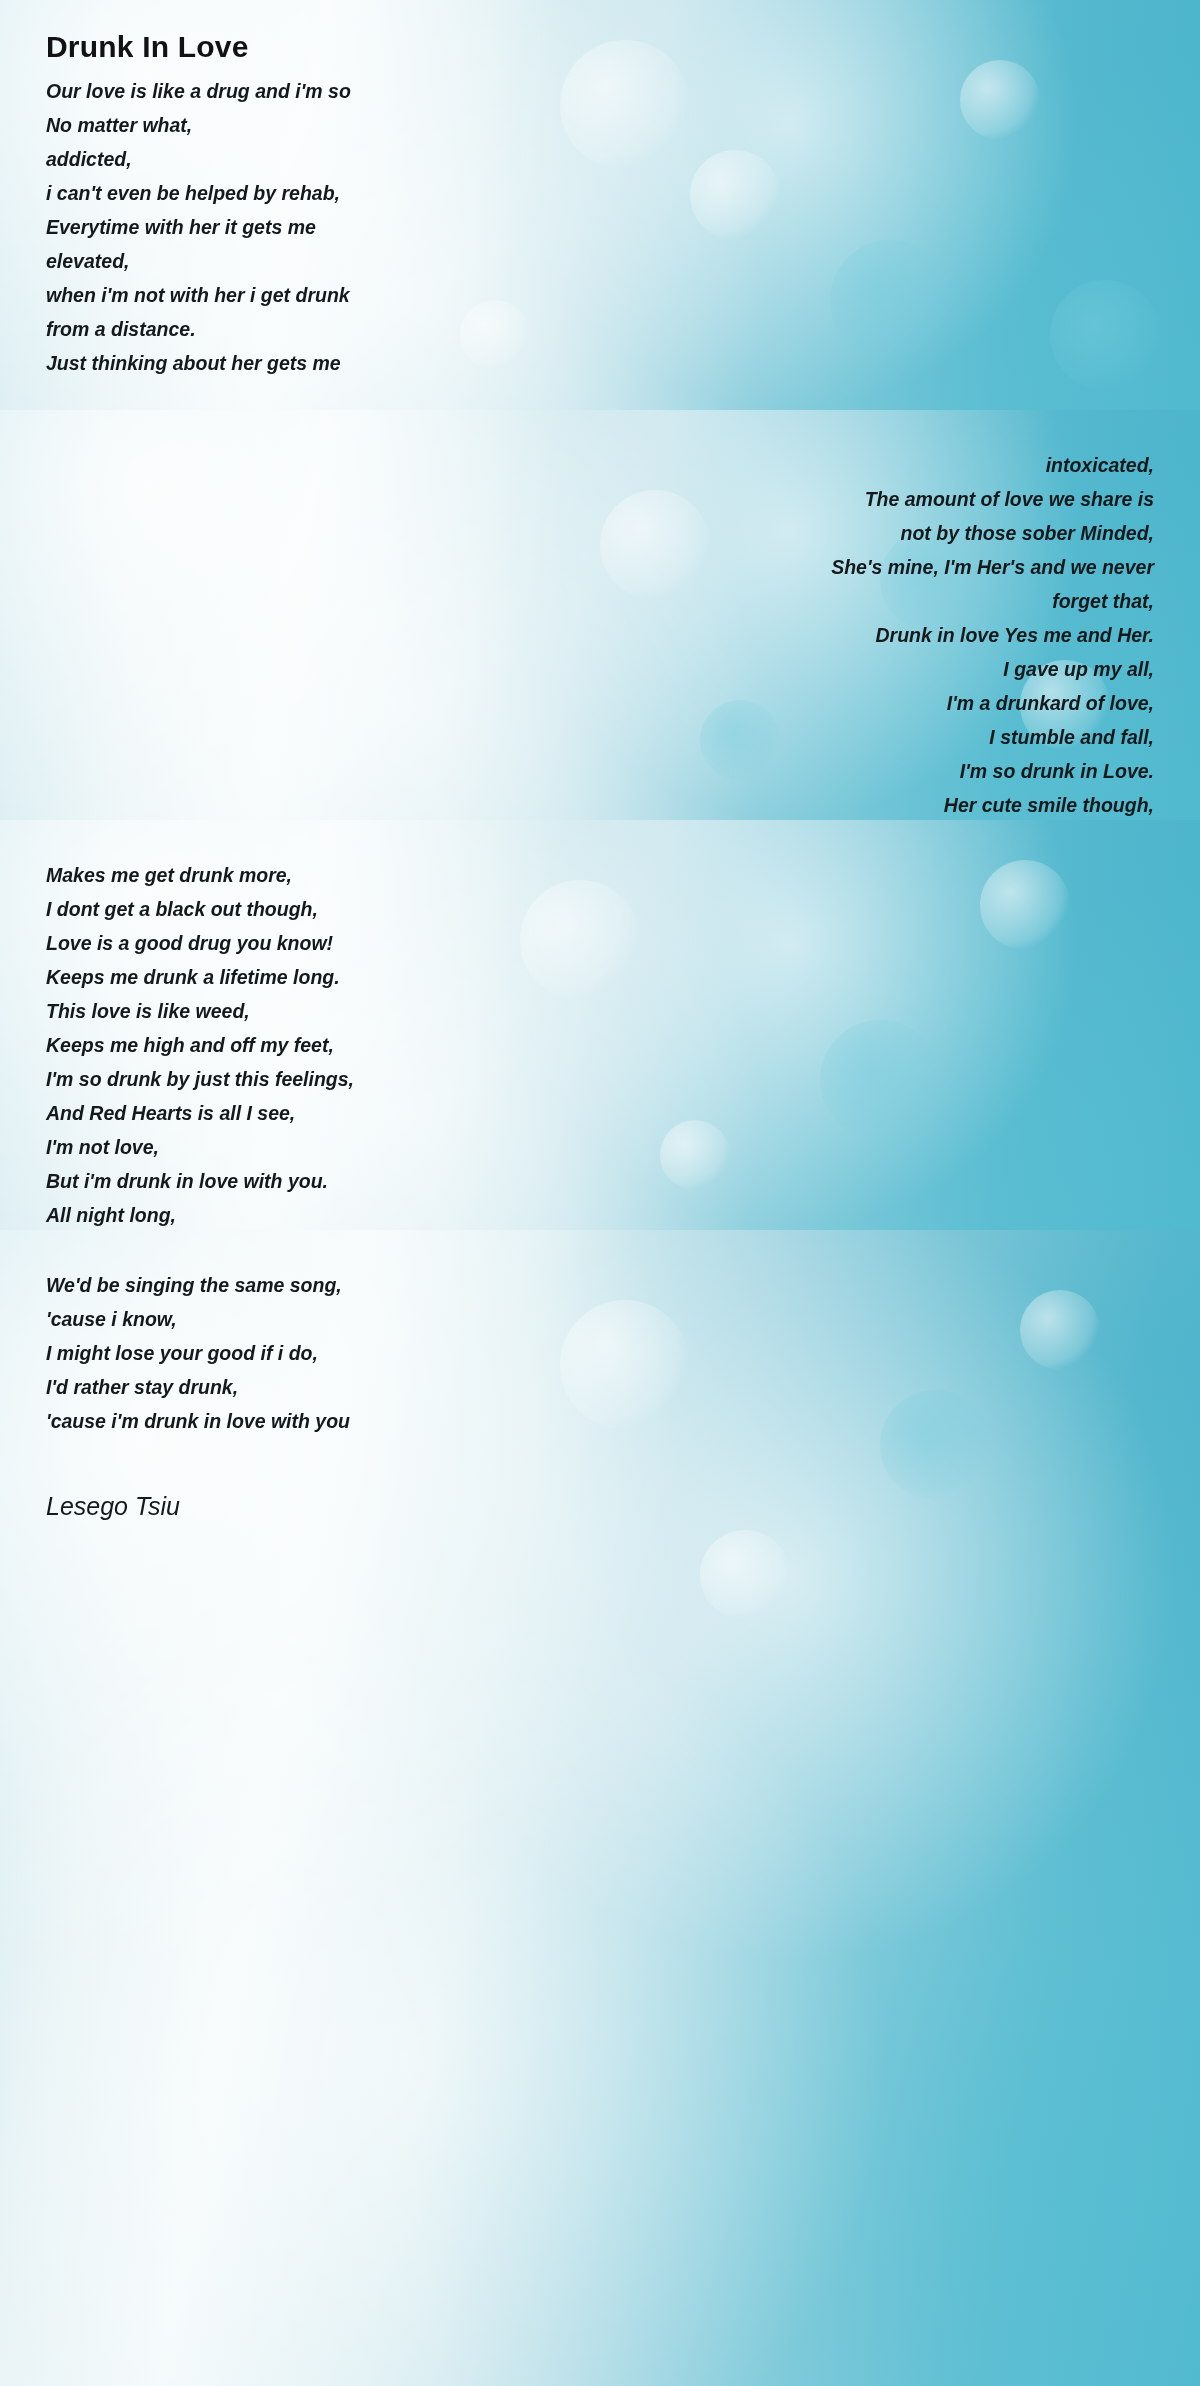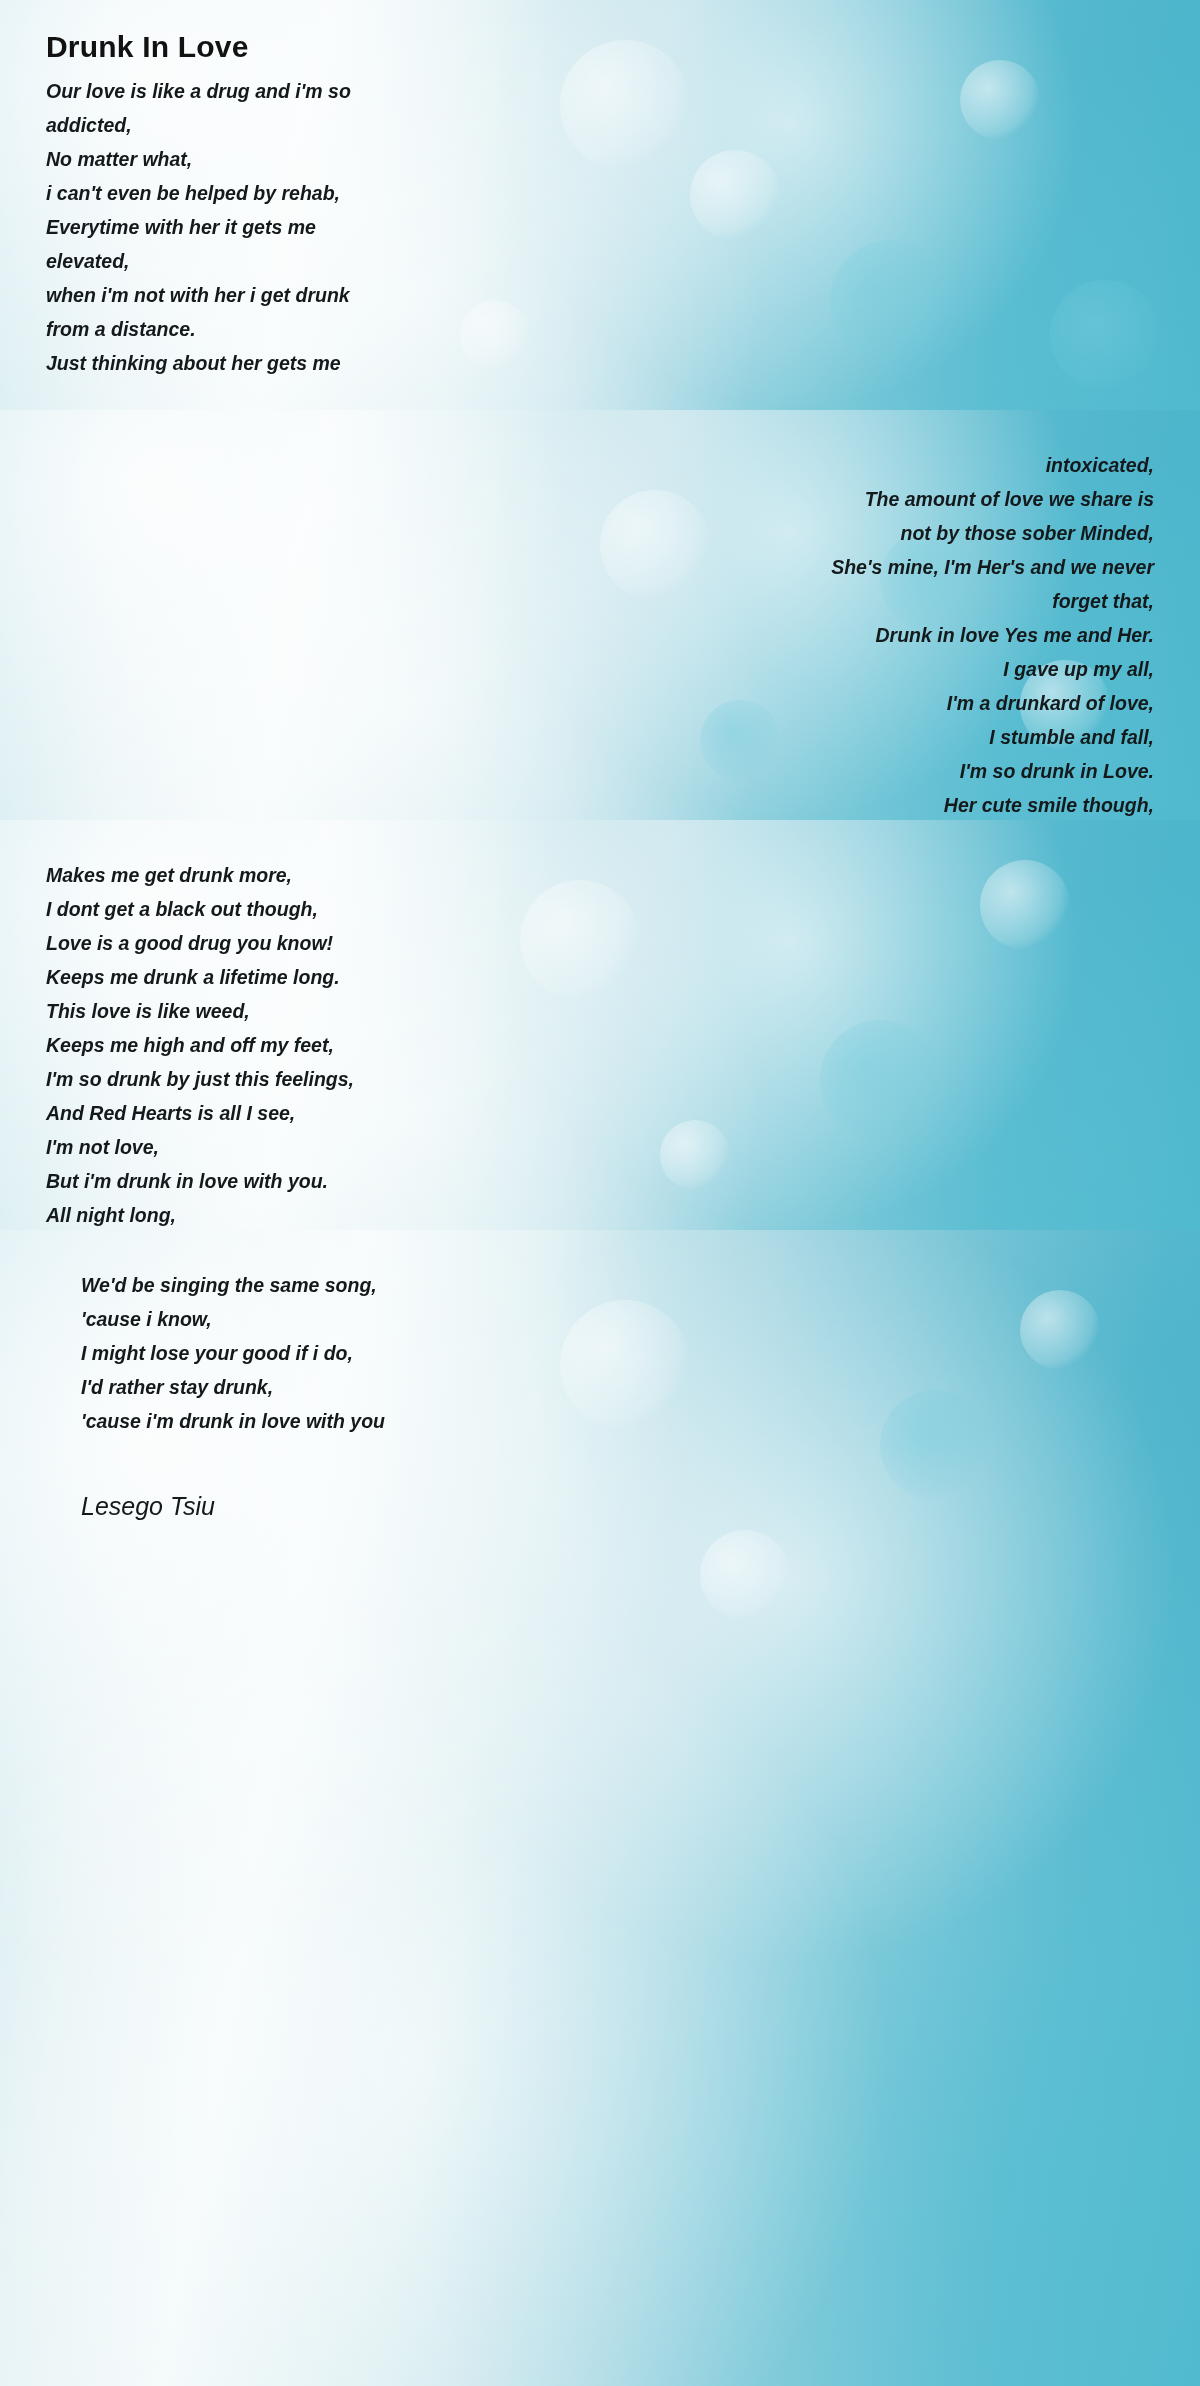--- a/index.html
+++ b/index.html
@@ -86,21 +86,21 @@
   }
   .author {
     font-size: 25px;
     font-style: italic;
     color: #14191c;
     padding-top: 20px;
   }
   .panel-1 { height: 410px; }
   .panel-2 { height: 410px; text-align: right; }
   .panel-3 { height: 410px; }
-  .panel-4 { height: 1156px; padding-left: 35px; }
+  .panel-4 { height: 1156px; }
   .panel-2 .panel-content,
   .panel-3 .panel-content,
   .panel-4 .panel-content { padding-top: 38px; }
   .panel-1 .panel-content { padding-top: 0; }
 </style>
 </head>
 <body>
 
 <div class="poem-page">
 
@@ -109,22 +109,22 @@
     <div class="bg bg-soft"></div>
     <div class="bokeh" style="left:560px;top:40px;width:130px;height:130px;"></div>
     <div class="bokeh" style="left:690px;top:150px;width:90px;height:90px;"></div>
     <div class="bokeh dark" style="left:830px;top:240px;width:120px;height:120px;"></div>
     <div class="bokeh" style="left:960px;top:60px;width:80px;height:80px;"></div>
     <div class="bokeh dark" style="left:1050px;top:280px;width:110px;height:110px;"></div>
     <div class="bokeh" style="left:460px;top:300px;width:70px;height:70px;"></div>
     <div class="panel-content">
       <div class="poem-title">Drunk In Love</div>
       <div class="poem-line">Our love is like a drug and i'm so</div>
+      <div class="poem-line">No matter what,</div>
       <div class="poem-line">addicted,</div>
-      <div class="poem-line">No matter what,</div>
       <div class="poem-line">i can't even be helped by rehab,</div>
       <div class="poem-line">Everytime with her it gets me</div>
       <div class="poem-line">elevated,</div>
       <div class="poem-line">when i'm not with her i get drunk</div>
       <div class="poem-line">from a distance.</div>
       <div class="poem-line">Just thinking about her gets me</div>
     </div>
   </div>
 
   <div class="panel panel-2">

